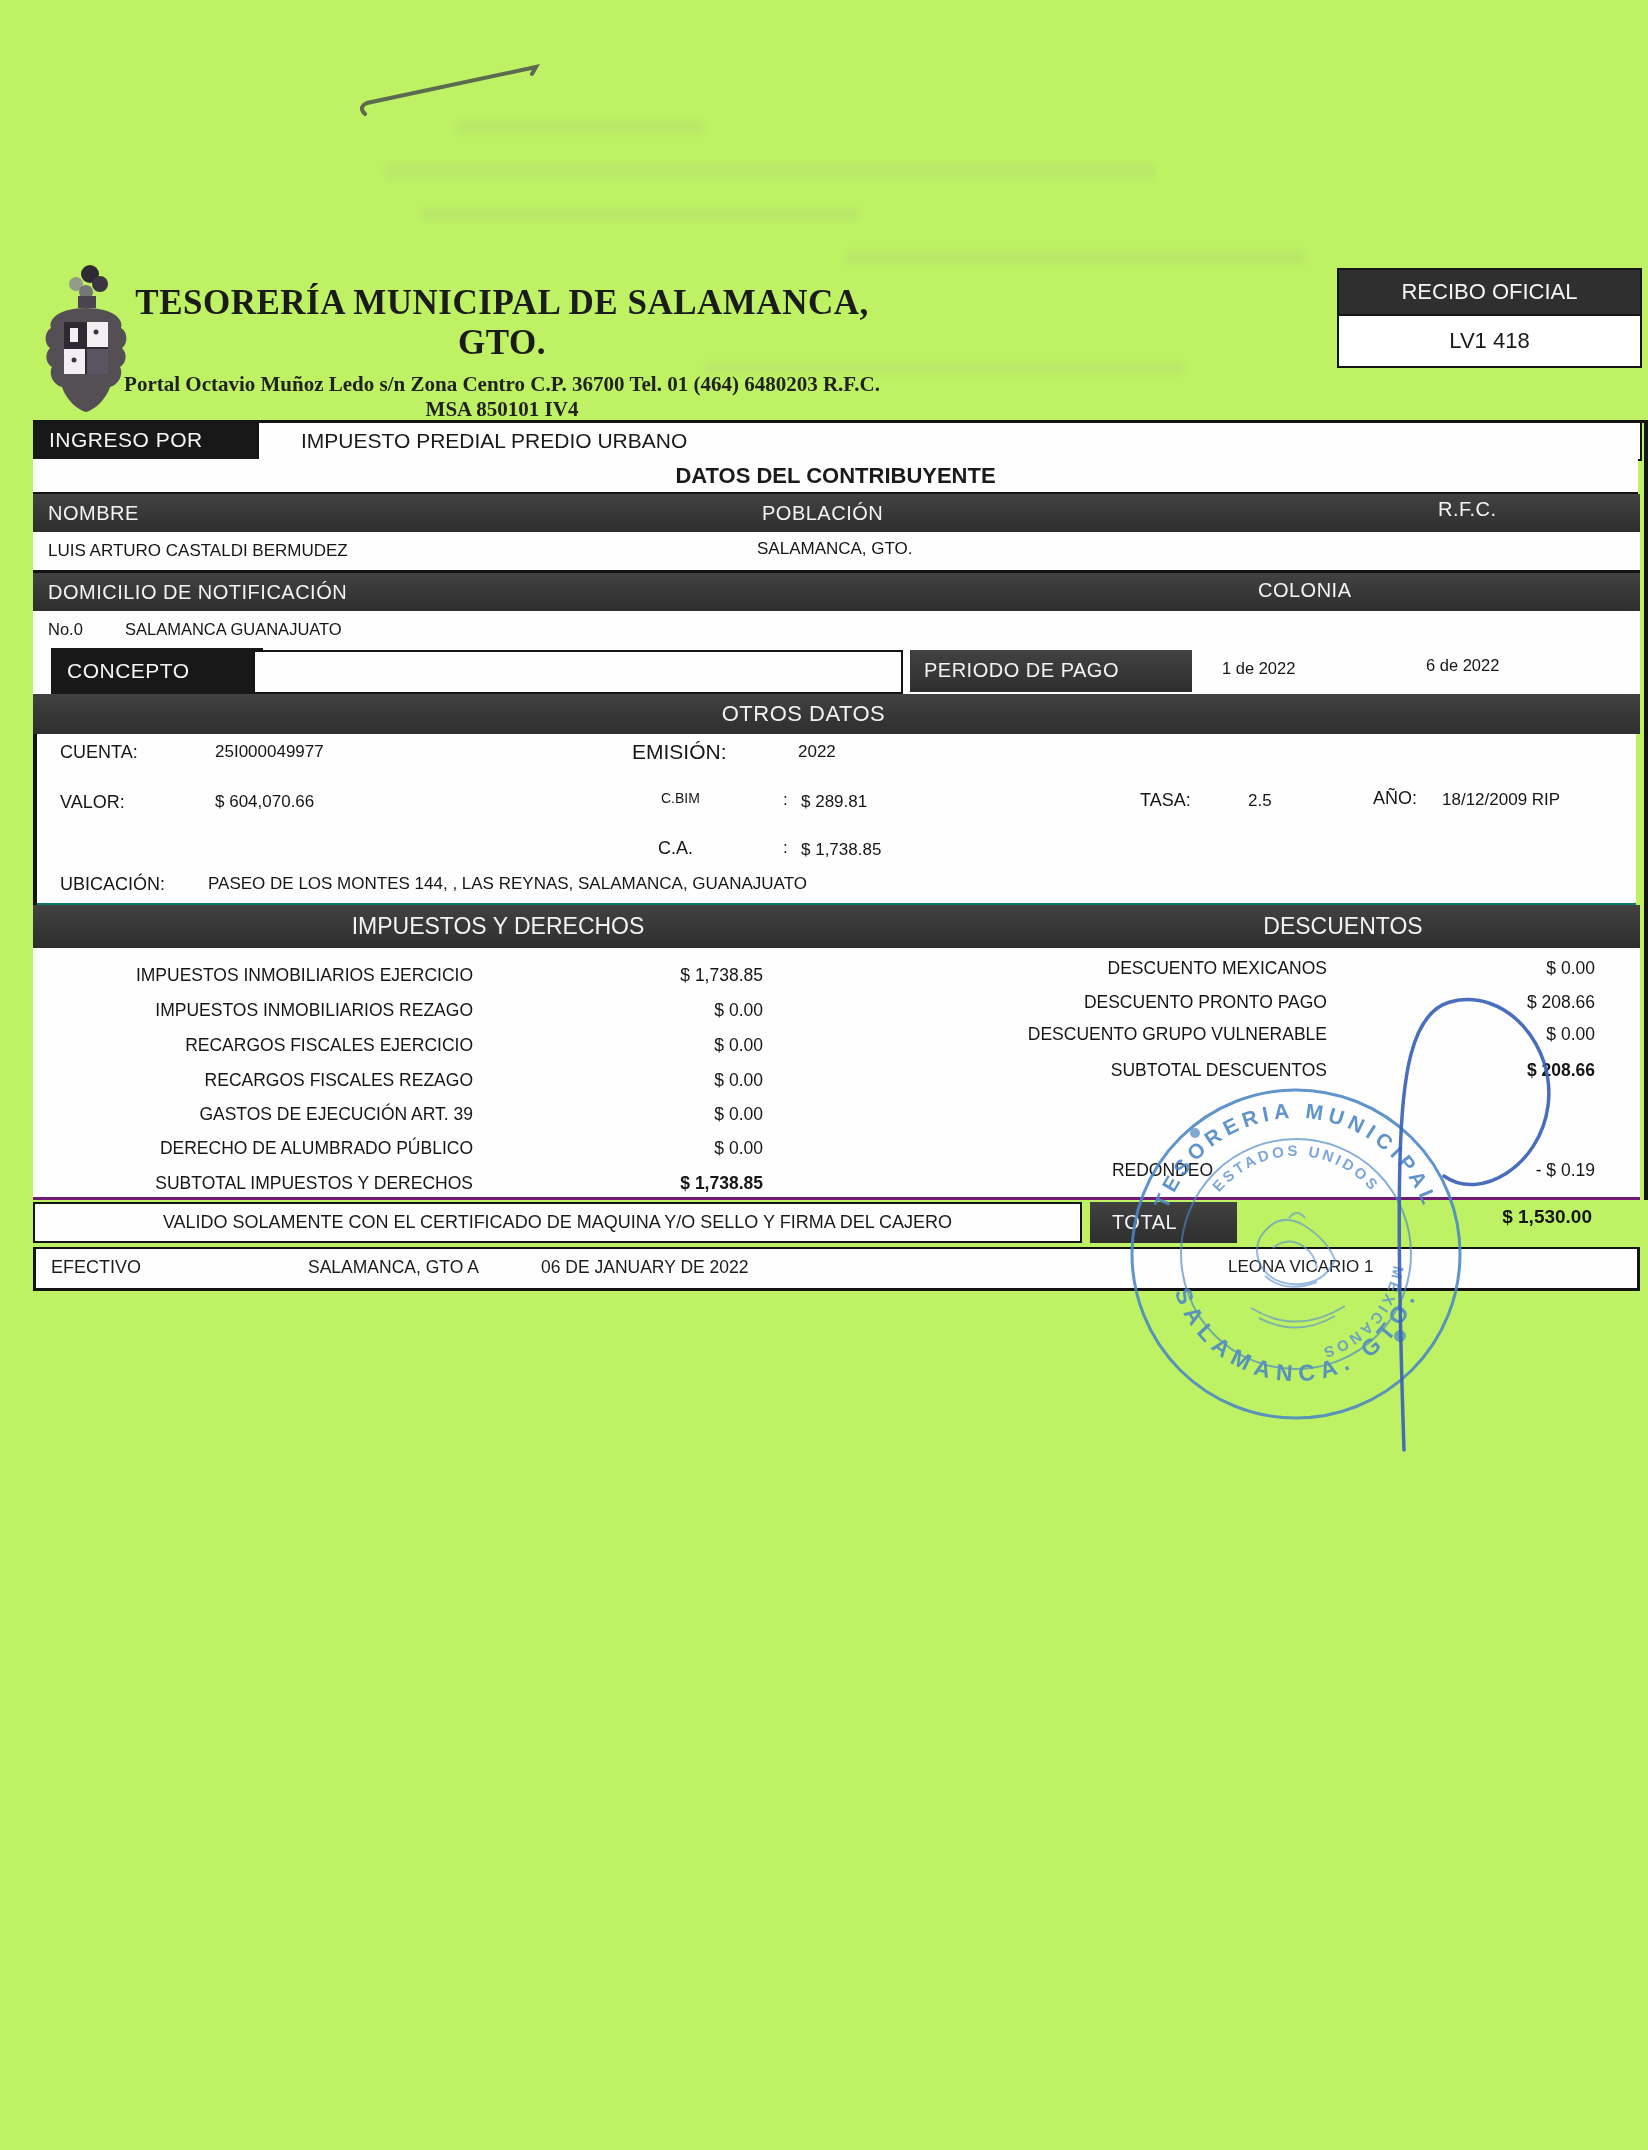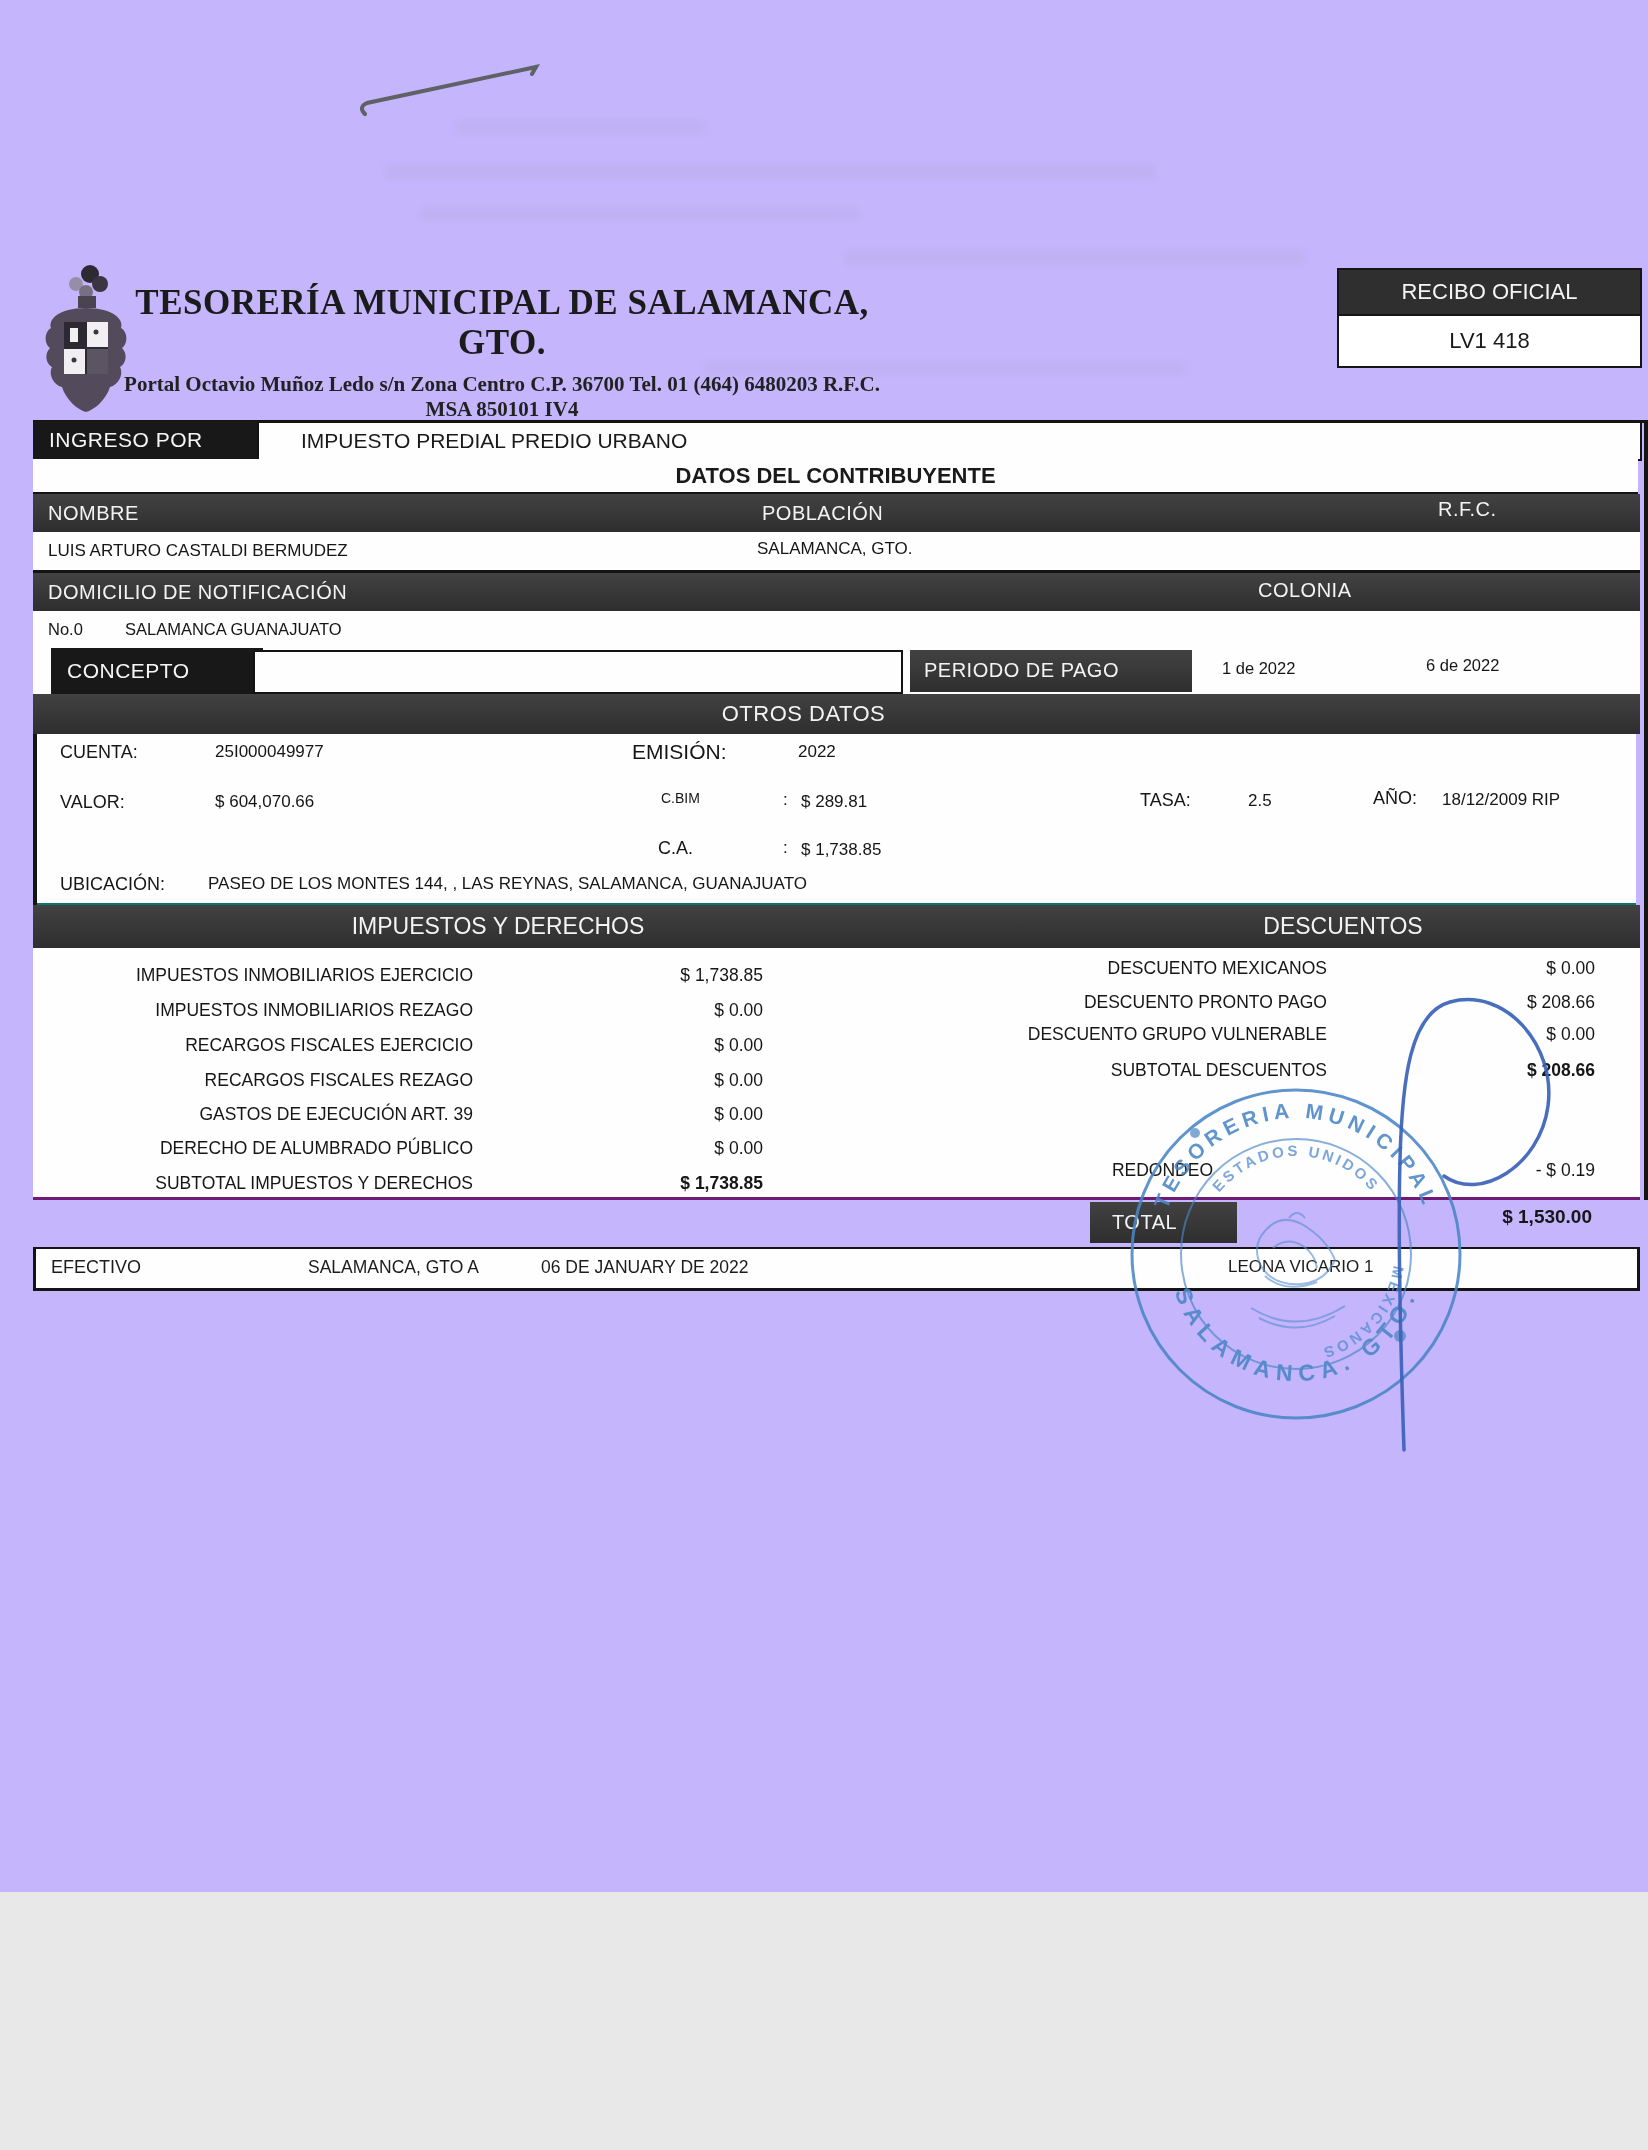--- a/index.html
+++ b/index.html
@@ -1,16 +1,16 @@
 <!DOCTYPE html>
 <html><head>
 <meta charset="utf-8">
 <style>
   html,body{margin:0;padding:0;background:#e8e8e8;}
-  .page{position:relative;width:1648px;height:1892px;background:#c4b5fd;margin:0 auto;overflow:hidden;
+  .page{position:relative;width:1648px;height:2150px;background:#bef264;margin:0 auto;overflow:hidden;
         font-family:"Liberation Sans",sans-serif;color:#1c1c1c;}
   .abs{position:absolute;}
   
   .hdr-title{font-family:"Liberation Serif",serif;font-weight:bold;font-size:35px;letter-spacing:.5px;color:#1b1b1b;}
   .hdr-addr{font-family:"Liberation Serif",serif;font-weight:bold;font-size:21px;margin-top:9px;color:#222;}
   .hdr-name{font-family:"Liberation Serif",serif;font-weight:bold;font-size:16.5px;margin-top:8px;color:#222;}
   .recibo-box{border:2px solid #151515;background:#fff;}
   .recibo-head{background:#2f2f2f;color:#f5f5f5;text-align:center;font-size:22px;line-height:44px;height:44px;border-bottom:2px solid #151515;}
   .recibo-num{text-align:center;font-size:22px;line-height:50px;height:50px;color:#1a1a1a;}
   
@@ -171,20 +171,23 @@
     <span class="rval" style="position:absolute;left:1300px;top:44px;width:262px;">$ 208.66</span>
     <span class="rlabel" style="position:absolute;left:867px;top:76px;width:427px;">DESCUENTO GRUPO VULNERABLE</span>
     <span class="rval" style="position:absolute;left:1300px;top:76px;width:262px;">$ 0.00</span>
     <span class="rlabel" style="position:absolute;left:867px;top:112px;width:427px;">SUBTOTAL DESCUENTOS</span>
     <span class="rval boldrow" style="position:absolute;left:1300px;top:112px;width:262px;">$ 208.66</span>
 
     <span class="rlabel" style="position:absolute;left:770px;top:212px;width:410px;">REDONDEO</span>
     <span class="rval" style="position:absolute;left:1300px;top:212px;width:262px;">- $ 0.19</span>
   </div>
 
+  <div class="abs whiterow thinline" style="left:33px;top:1202px;width:1045px;height:37px;text-align:center;">
+    <span style="font-size:18px;line-height:37px;color:#1a1a1a;">VALIDO SOLAMENTE CON EL CERTIFICADO DE MAQUINA Y/O SELLO Y FIRMA DEL CAJERO</span>
+  </div>
   <div class="abs darkband" style="left:1090px;top:1202px;width:147px;height:41px;">
     <span class="bandlabel" style="position:absolute;left:22px;top:9px;">TOTAL</span>
   </div>
   <span class="abs rval boldrow" style="left:1330px;top:1206px;width:262px;font-size:19px;">$ 1,530.00</span>
 
   <div class="abs whiterow" style="left:33px;top:1247px;width:1601px;height:39px;border:3px solid #141414;border-top-width:2px;">
     <span style="position:absolute;left:15px;top:8px;font-size:18px;">EFECTIVO</span>
     <span style="position:absolute;left:272px;top:8px;font-size:17.5px;">SALAMANCA, GTO A</span>
     <span style="position:absolute;left:505px;top:8px;font-size:17.5px;">06 DE JANUARY DE 2022</span>
     <span style="position:absolute;left:1192px;top:8px;font-size:17px;">LEONA VICARIO 1</span>

